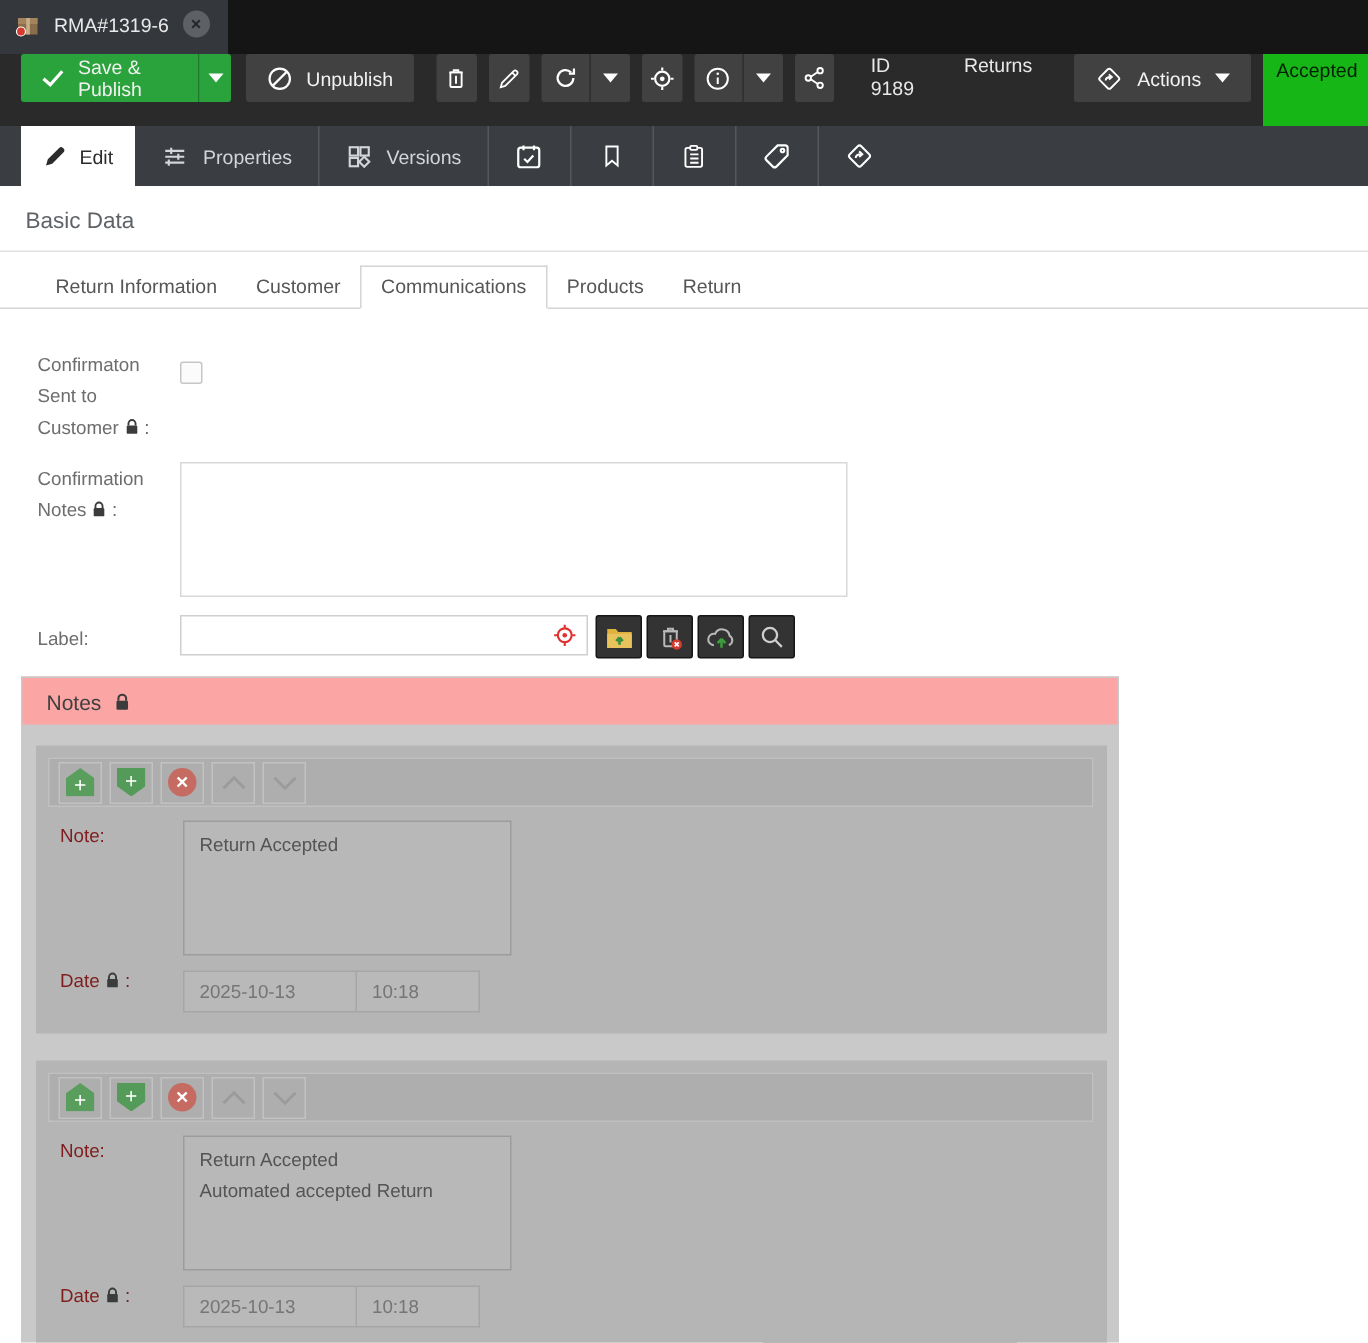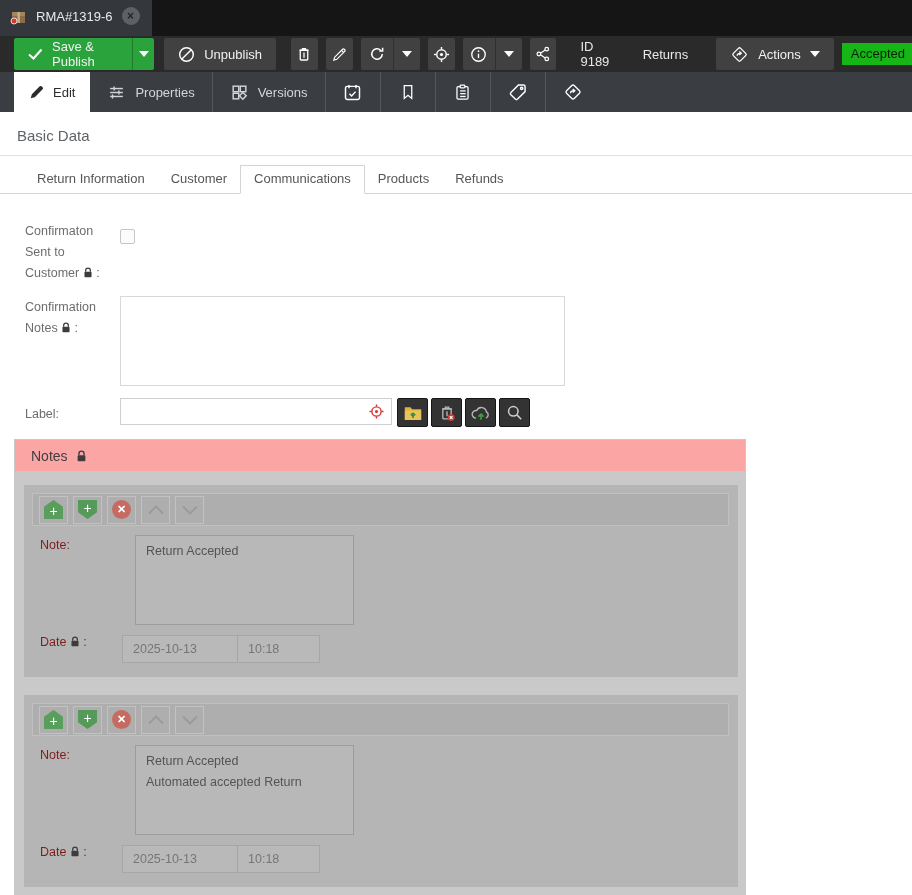--- a/index.html
+++ b/index.html
@@ -9,21 +9,21 @@
   
   .tabbar { height:36px; background:#151515; display:flex; align-items:stretch; }
   .file-tab { background:#34383d; display:flex; align-items:center; gap:9px;
               padding:0 12px 4px 10px; }
   .file-tab .title { color:#e9e9e9; font-size:13px; }
   .tab-close { width:18px; height:18px; border-radius:50%; background:#5d6166;
                color:#23262a; font-size:12px; font-weight:bold; display:flex;
                align-items:center; justify-content:center; cursor:pointer; }
 
   
-  .toolbar { height:36px; background:#2a2a2a; display:flex; align-items:center;
+  .toolbar { height:48px; background:#2a2a2a; display:flex; 
              padding:0 0 0 14px; gap:8px; }
   .btn { height:32px; display:flex; align-items:center; justify-content:center;
          color:#f2f2f2; font-size:13px; border-radius:2px; cursor:pointer; }
   .btn-green { background:#2aa33c; }
   .btn-dark  { background:#414141; }
   .grp { display:flex; }
   .grp .btn { border-radius:0; }
   .grp .btn:first-child { border-radius:2px 0 0 2px; }
   .grp .btn:last-child  { border-radius:0 2px 2px 0; }
   .seam-l { border-left:1px solid rgba(0,0,0,.25); }
@@ -96,21 +96,21 @@
         display:flex; align-items:center; justify-content:center;
         font-size:14px; line-height:1; padding-bottom:3px; }
   .shape-del { width:19px; height:19px; border-radius:50%; background:#c56b62;
         color:#fff; display:flex; align-items:center; justify-content:center;
         font-size:11px; font-weight:bold; }
   .brow { display:flex; margin-top:9px; }
   .blabel { width:90px; min-width:90px; color:#7f1d1d; font-size:12.5px; padding:3px 0 0 8px; }
   .note-textarea { width:219px; height:90px; background:rgba(255,255,255,.05);
                    border:1px solid #9c9c9c; resize:none; color:#545454;
                    font-family:"Liberation Sans",sans-serif; font-size:12.5px;
-                   line-height:21px; padding:5px 10px; outline:none;margin-left:13px; }
+                   line-height:21px; padding:5px 10px; outline:none; }
   .date-row { margin-top:10px; }
   .date-input, .time-input { height:28px; background:rgba(255,255,255,.06);
         border:1px solid #a6a6a6; color:#767676; font-size:12.5px;
         font-family:"Liberation Sans",sans-serif; padding:0 10px; outline:none; }
   .date-input { width:116px; }
   .time-input { width:82px; border-left:none; }
 
   svg { display:block; }
 </style>
 </head>
@@ -335,21 +335,21 @@
 
 <div class="content">
   <div class="panel-title">Basic Data</div>
   <div class="rule"></div>
 
   <div class="tabs-row">
     <span class="ctab">Return Information</span>
     <span class="ctab">Customer</span>
     <span class="ctab active">Communications</span>
     <span class="ctab">Products</span>
-    <span class="ctab">Refunds</span>
+    <span class="ctab">Return</span>
   </div>
 
   <div class="form">
     <div class="frow">
       <div class="flabel">
         <span>Confirmaton Sent to Customer</span>
         <span class="lock">
           <svg width="10" height="11" viewBox="0 0 12 14">
               <path d="M3 6 V4.3 a3 3 0 0 1 6 0 V6" fill="none" stroke="#3c3c3c" stroke-width="1.6"></path>
               <rect x="1.5" y="6" width="9" height="7" rx="1" fill="#3c3c3c"></rect>

